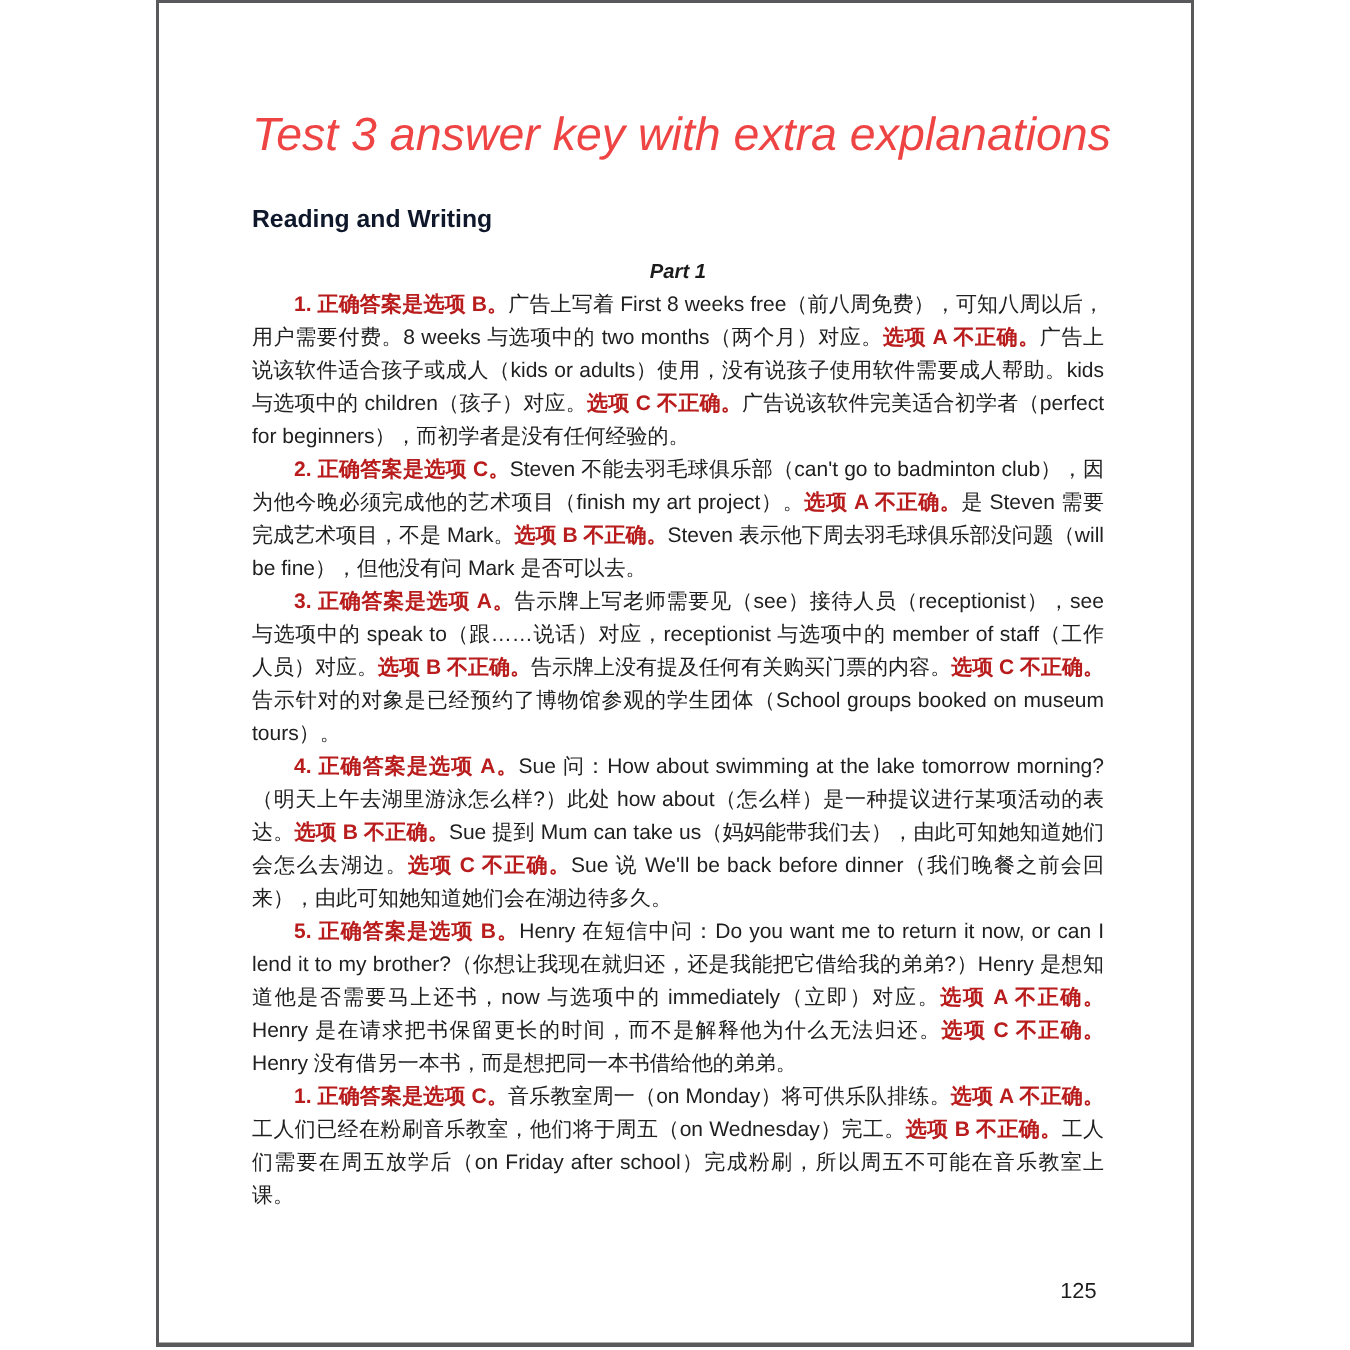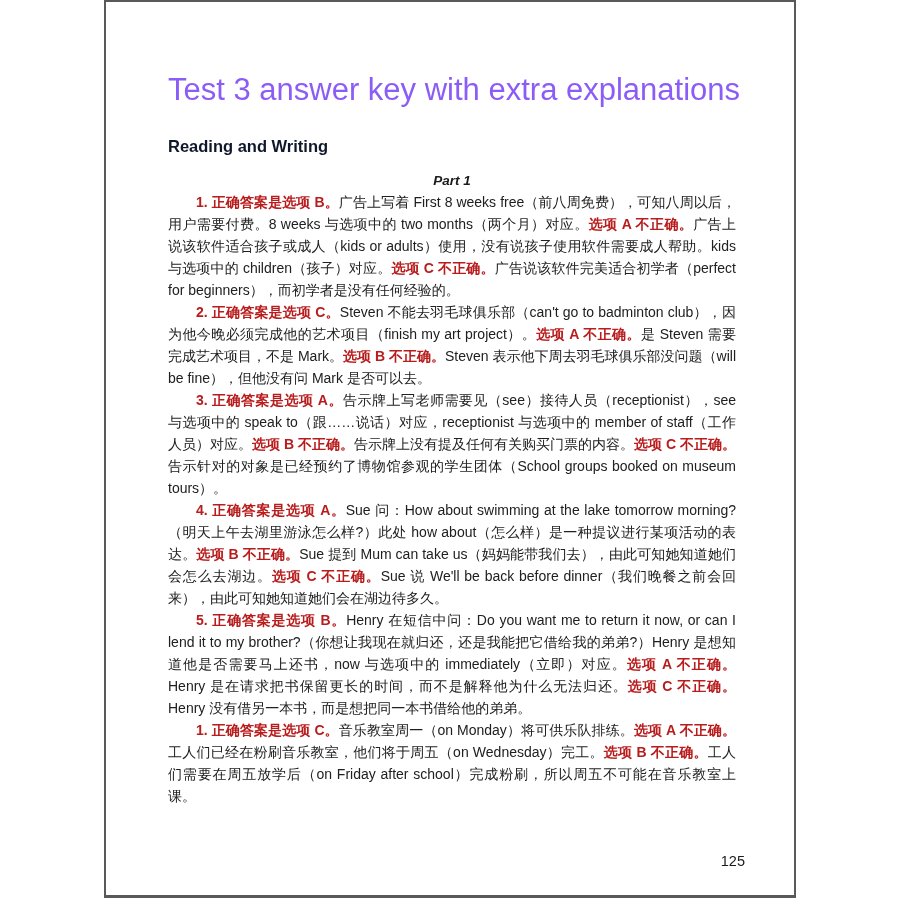--- a/index.html
+++ b/index.html
@@ -23,22 +23,23 @@
     border: 2px solid #59595b;
     border-bottom-width: 3px;
     padding: 0 58px 0 62px;
     overflow: hidden;
   }
   .page-title {
     margin: 71px 0 0 0;
     font-size: 31px;
     line-height: 1.12;
     font-weight: 400;
+    font-style: italic;
     white-space: nowrap;
-    color: #8b5cf6;
+    color: #ef4444;
   }
   .section-heading {
     margin: 29px 0 0 0;
     font-size: 16.5px;
     font-weight: 700;
     color: #0f172a;
   }
   .part-label {
     margin: 17px 0 0 0;
     font-size: 13.5px;
@@ -61,21 +62,21 @@
     text-align: justify;
     text-indent: 2em;
     color: #202020;
   }
   .seg.bold {
     font-weight: 700;
     color: #b91c1c;
   }
   .page-number {
     position: absolute;
-    right: 49px;
+    right: 63px;
     bottom: 26px;
     font-size: 14.5px;
     color: #1b1b1b;
   }
 </style>
 </head>
 <body>
 
 <div class="book-page">
   <h1 class="page-title">Test 3 answer key with extra explanations</h1>

